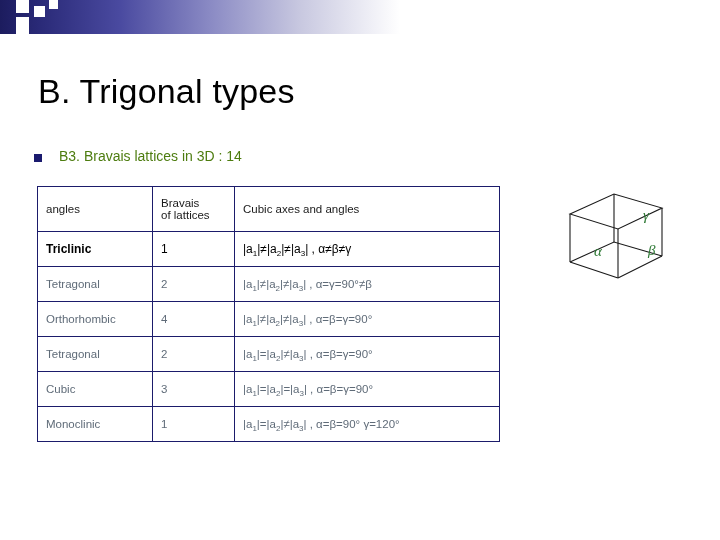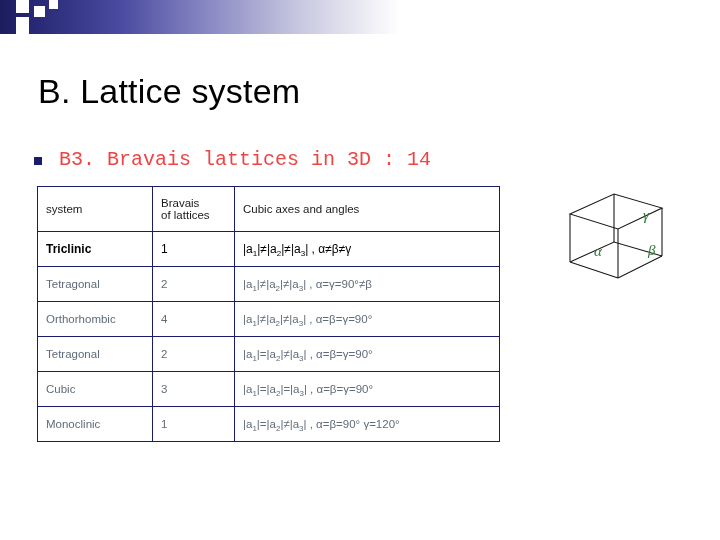--- a/index.html
+++ b/index.html
@@ -64,23 +64,22 @@
     align-items: center;
   }
   .bullet-marker {
     width: 8px;
     height: 8px;
     background: #1a1a6e;
     margin-right: 17px;
     margin-top: 3px;
   }
   .bullet-text {
-    font-size: 20px;
-    color: #ef4444;
-    font-family: Liberation Mono, monospace;
+    font-size: 14px;
+    color: #4d7c0f;
   }
 
   
   .tbl {
     position: absolute;
     left: 37px;
     top: 186px;
     width: 462px;
     border-collapse: collapse;
     table-layout: fixed;
@@ -138,36 +137,36 @@
 <body>
 
 <div class="topbar">
   <div class="grad"></div>
   <div class="sq sq1"></div>
   <div class="sq sq2"></div>
   <div class="sq sq3"></div>
   <div class="sq sq4"></div>
 </div>
 
-<div class="slide-title">B. Lattice system</div>
+<div class="slide-title">B. Trigonal types</div>
 
 <div class="bullet-row">
   <div class="bullet-marker"></div>
   <div class="bullet-text">B3. Bravais lattices in 3D : 14</div>
 </div>
 
 <table class="tbl">
   <colgroup>
     <col class="col1">
       <col class="col2">
       <col class="col3">
   </colgroup>
   <tbody>
     <tr class="head">
-      <td class="c1">system</td>
+      <td class="c1">angles</td>
       <td class="c2">
         <span>Bravais</span><br>
         <span>of lattices</span>
       </td>
       <td class="c3">Cubic axes and angles</td>
     </tr>
   <tr class="row-first">
         <td class="c1">Triclinic</td>
         <td class="c2">1</td>
         <td class="c3">|a<sub>1</sub>|≠|a<sub>2</sub>|≠|a<sub>3</sub>| , α≠β≠γ</td>

